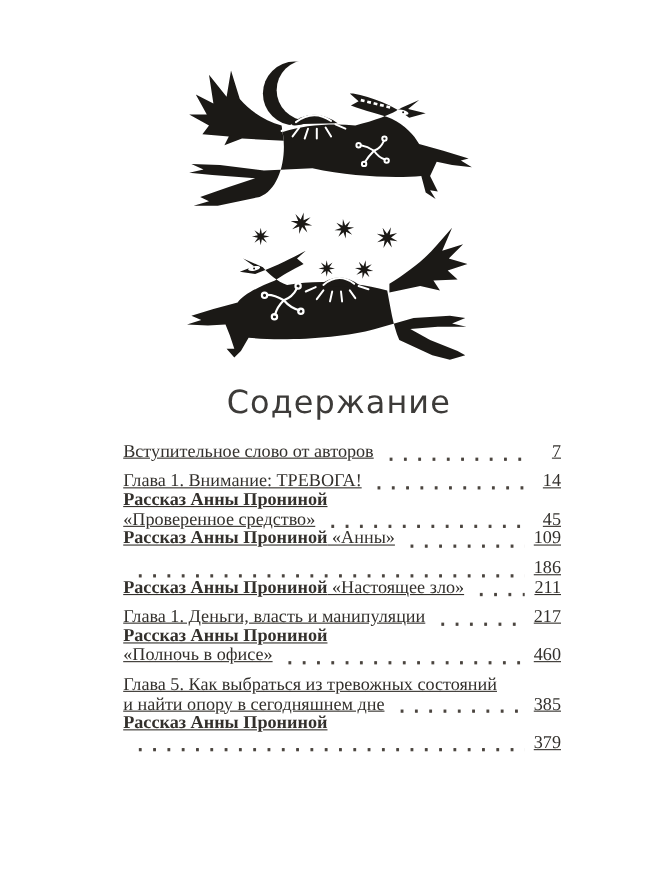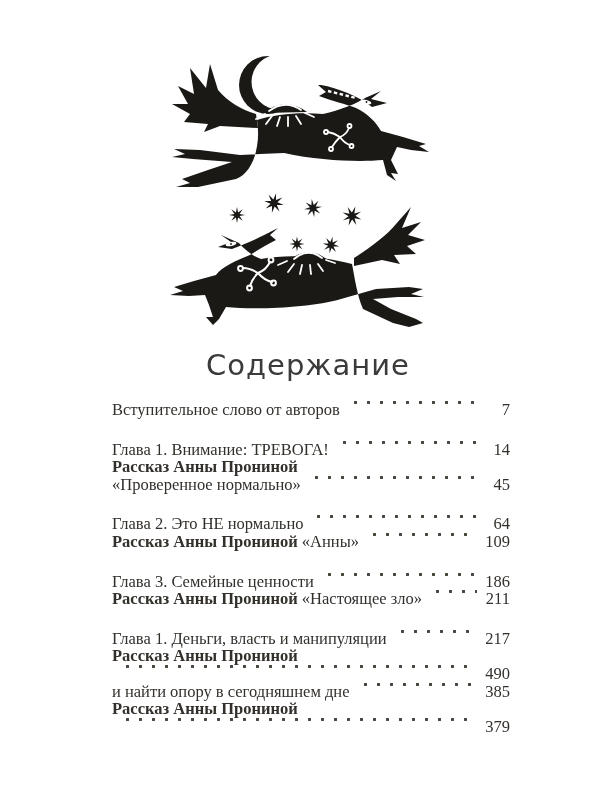--- a/index.html
+++ b/index.html
@@ -28,25 +28,26 @@
   }
   .toc {
     position: absolute;
     left: 112px; top: 401px;
     width: 398px;
     font-size: 16.5px;
     color: #33302c;
   }
   .toc-line {
     display: flex;
-    align-items: flex-start;
+    align-items: flex-end;
     line-height: 17.6px;
     white-space: pre;
-  }
-  .toc-line.group-start { margin-top: 22px; }
+    text-decoration: underline;
+  }
+  .toc-line.group-start { margin-top: 9px; }
   .toc-line .b { font-weight: bold; }
   .leader {
     flex: 1;
     height: 3px;
     margin: 0 7px 0 9px;
     background-image: radial-gradient(circle, #4a443e 1.4px, transparent 1.6px);
     background-size: 13px 3px;
     background-position: 0 50%;
     background-repeat: repeat-x;
   }
@@ -173,60 +174,58 @@
 
   <div class="toc-line group-start">
     <span>Глава 1. Внимание: ТРЕВОГА!</span>
     <span class="leader"></span>
     <span class="page-num">14</span>
   </div>
   <div class="toc-line no-page">
     <span class="b">Рассказ Анны Прониной</span>
   </div>
   <div class="toc-line">
-    <span>«Проверенное нормально»</span>
+    <span>«Проверенное средство»</span>
     <span class="leader"></span>
     <span class="page-num">45</span>
   </div>
 
+  <div class="toc-line">
+    <span class="b">Рассказ Анны Прониной</span><span> «Анны»</span>
+    <span class="leader"></span>
+    <span class="page-num">109</span>
+  </div>
+
   <div class="toc-line group-start">
-    <span>Глава 2. Это НЕ нормально</span>
-    <span class="leader"></span>
-    <span class="page-num">64</span>
-  </div>
-  <div class="toc-line">
-    <span class="b">Рассказ Анны Прониной</span><span> «Анны»</span>
-    <span class="leader"></span>
-    <span class="page-num">109</span>
-  </div>
-
-  <div class="toc-line group-start">
-    <span>Глава 3. Семейные ценности</span>
     <span class="leader"></span>
     <span class="page-num">186</span>
   </div>
   <div class="toc-line">
     <span class="b">Рассказ Анны Прониной</span><span> «Настоящее зло»</span>
     <span class="leader"></span>
     <span class="page-num">211</span>
   </div>
 
   <div class="toc-line group-start">
     <span>Глава 1. Деньги, власть и манипуляции</span>
     <span class="leader"></span>
     <span class="page-num">217</span>
   </div>
   <div class="toc-line no-page">
     <span class="b">Рассказ Анны Прониной</span>
   </div>
   <div class="toc-line">
-    <span class="leader"></span>
-    <span class="page-num">490</span>
-  </div>
-
+    <span>«Полночь в офисе»</span>
+    <span class="leader"></span>
+    <span class="page-num">460</span>
+  </div>
+
+  <div class="toc-line no-page group-start">
+    <span>Глава 5. Как выбраться из тревожных состояний</span>
+  </div>
   <div class="toc-line">
     <span>и найти опору в сегодняшнем дне</span>
     <span class="leader"></span>
     <span class="page-num">385</span>
   </div>
   <div class="toc-line no-page">
     <span class="b">Рассказ Анны Прониной</span>
   </div>
   <div class="toc-line">
     <span class="leader"></span>

